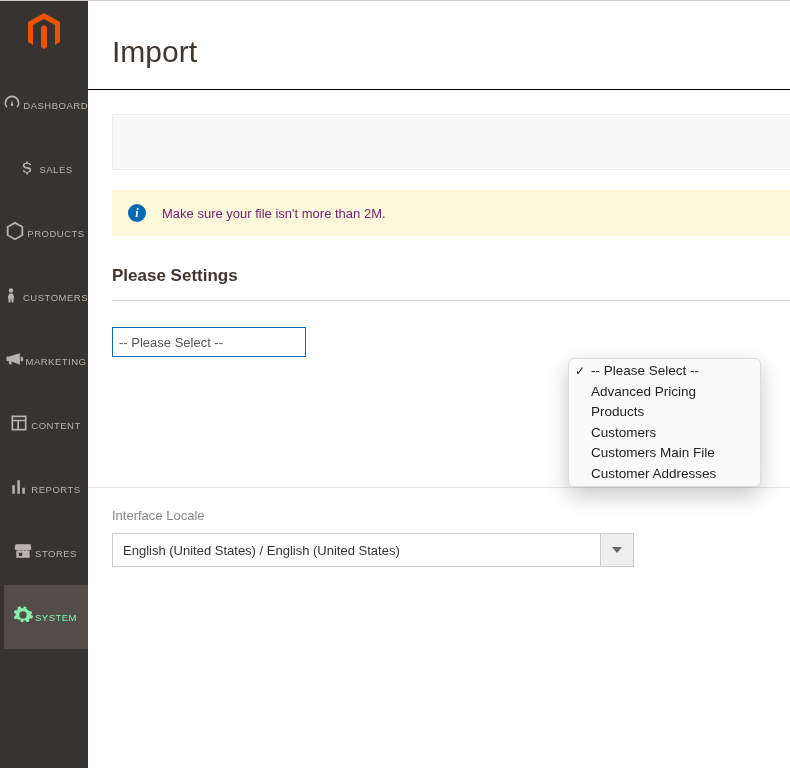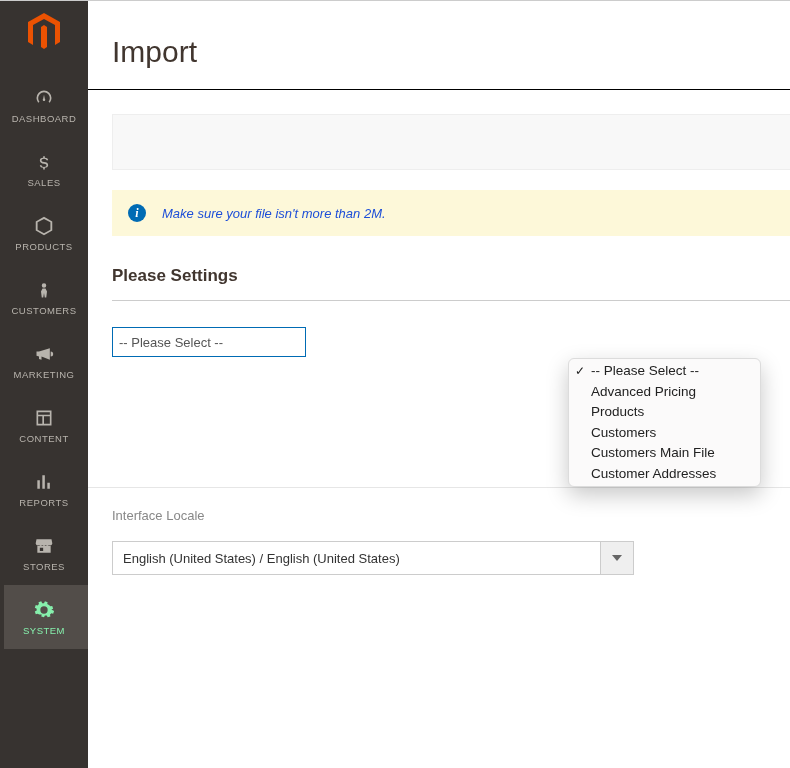--- a/index.html
+++ b/index.html
@@ -3,52 +3,52 @@
 <meta charset="utf-8">
 <style>
 * { box-sizing: border-box; margin: 0; padding: 0; }
 html, body { height: 100%; font-family: 'Helvetica Neue', Helvetica, Arial, sans-serif; font-size: 13px; color: #333; background: #fff; }
 .app { display: flex; width: 790px; height: 768px; border-top: 1px solid #ccc; }
 .sidebar { width: 88px; background: #373330; display: flex; flex-direction: column; align-items: center; overflow: hidden; }
 .logo { padding: 12px 0 8px; }
 .logo svg { width: 34px; height: 38px; }
 .nav { display: flex; flex-direction: column; width: 100%; }
 .nav-divider { height: 1px; background: #4a4641; margin: 4px 10px 6px; }
-.nav-item { display: flex; flex-direction: column; align-items: center; justify-content: center; height: 64px; position: relative; color: #b8b4ad; text-decoration: none; cursor: pointer; }
+.nav-item { display: flex; flex-direction: row; align-items: center; justify-content: center; height: 64px; position: relative; color: #b8b4ad; text-decoration: none; cursor: pointer; }
 .nav-item.active { background: #524d49; color: #86efac; }
 .nav-item.active::before { content: ''; position: absolute; left: 0; top: 0; bottom: 0; width: 4px; background: #373330; }
 .nav-item .icon { width: 24px; height: 22px; margin-bottom: 4px; display:flex; align-items:center; justify-content:center; }
 .nav-item .icon svg { fill: currentColor; }
 .nav-label { font-size: 9.5px; letter-spacing: 0.5px; }
 
 .main { flex: 1; position: relative; overflow: hidden; }
 .page-title-wrap { padding: 34px 0 20px 24px; border-bottom: 1px solid #000000; margin: 0; }
 .page-title { font-size: 30px; font-weight: 300; color: #41362f; }
 
 .toolbar-placeholder { height: 56px; margin: 24px 0 20px 24px; background: #f8f8f8; border: 1px solid #eee; border-right: 0; }
 
 .notice { margin: 0 0 30px 24px; background: #fdf8d9; padding: 14px 16px; display: flex; align-items: center; }
 .notice-icon { width: 18px; height: 18px; border-radius: 50%; background: #006bb4; color: #fff; font-style: italic; font-family: Georgia, serif; font-weight: bold; font-size: 12px; display: inline-flex; align-items: center; justify-content: center; margin-right: 16px; }
-.notice-text { font-size: 13px; color: #1d4ed8; font-style: italic; }
+.notice-text { font-size: 13px; color: #701a75; }
 
 .section-title { font-size: 17px; font-weight: 600; color: #41362f; margin: 0 0 14px 24px; }
 .section-rule { border: 0; border-top: 1px solid #ccc; margin: 0 0 26px 24px; }
 
 .form-row { display: flex; align-items: center; margin-left: 24px; }
 .form-label { width: 348px; text-align: right; font-size: 13px; font-weight: 600; color: #333; padding-right: 6px; }
 .req { color: #eb5202; font-size: 14px; margin-left: 4px; margin-right: 6px; }
 .select-box { border: 1px solid #006bb4; background: #fff; height: 30px; width: 194px; padding: 4px 6px; font-size: 13px; color: #555; display:flex; align-items:center; }
 
 .dropdown-pop { position: absolute; left: 480px; top: 357px; width: 193px; background: #fbfafa; border-radius: 6px; box-shadow: 0 8px 22px rgba(0,0,0,0.22); border: 1px solid #dcdcdc; padding: 2px 0; }
 .dropdown-pop .opt { padding: 1px 10px 1px 22px; font-size: 13.5px; color: #222; position: relative; cursor: pointer; line-height: 18.5px; }
 .dropdown-pop .opt.selected::before { content: '✓'; position: absolute; left: 6px; top: 1px; font-size: 12px; }
 
 .footer-sep { border: 0; border-top: 1px solid #e6e6e6; margin: 130px 0 0 0; }
 .locale-wrap { padding: 20px 0 0 24px; }
-.locale-label { font-size: 13px; color: #888; margin-bottom: 18px; display:block; }
+.locale-label { font-size: 13px; color: #888; margin-bottom: 10px; display:block; }
 .locale-select { display: flex; width: 522px; height: 34px; }
 .locale-value { flex: 1; border: 1px solid #ccc; border-right: 0; padding: 0 10px; display: flex; align-items: center; font-size: 13px; color: #333; background:#fff; }
 .locale-btn { width: 34px; border: 1px solid #ccc; background: #efefef; display:flex; align-items:center; justify-content:center; cursor:pointer; }
 .locale-btn svg { fill: #666; }
 </style>
 </head>
 <body>
 
 <div class="app">
   <aside class="sidebar">

